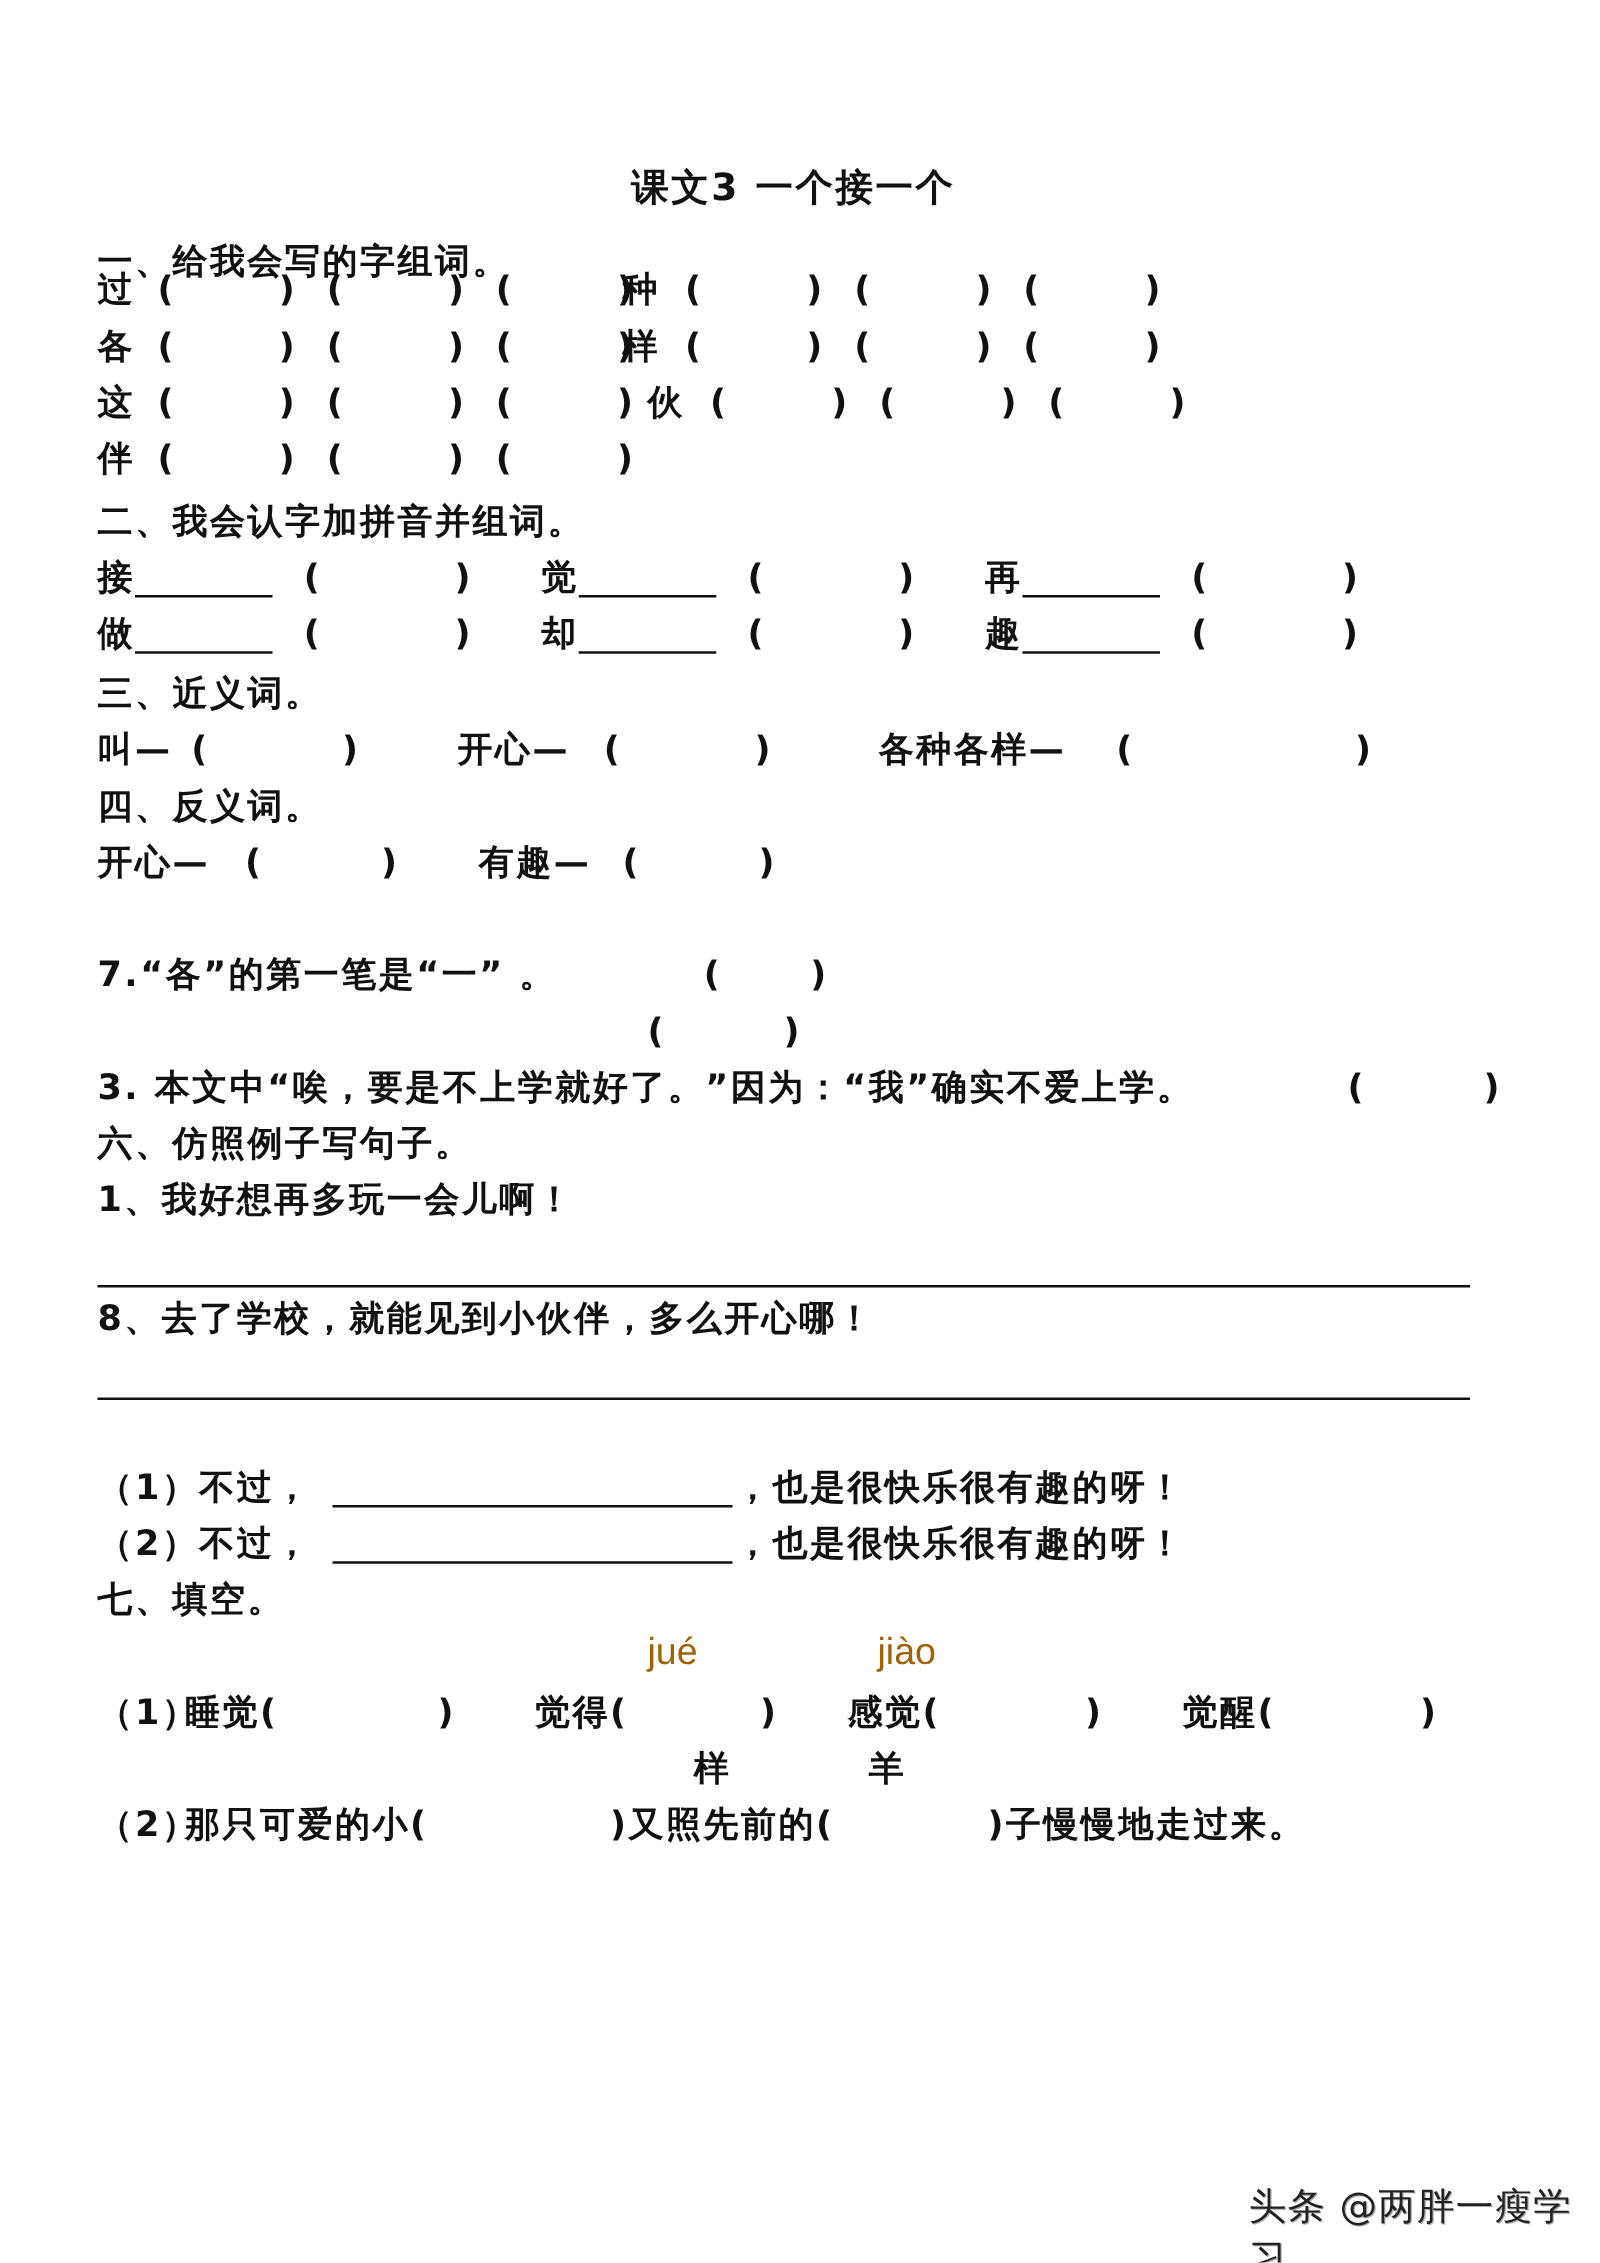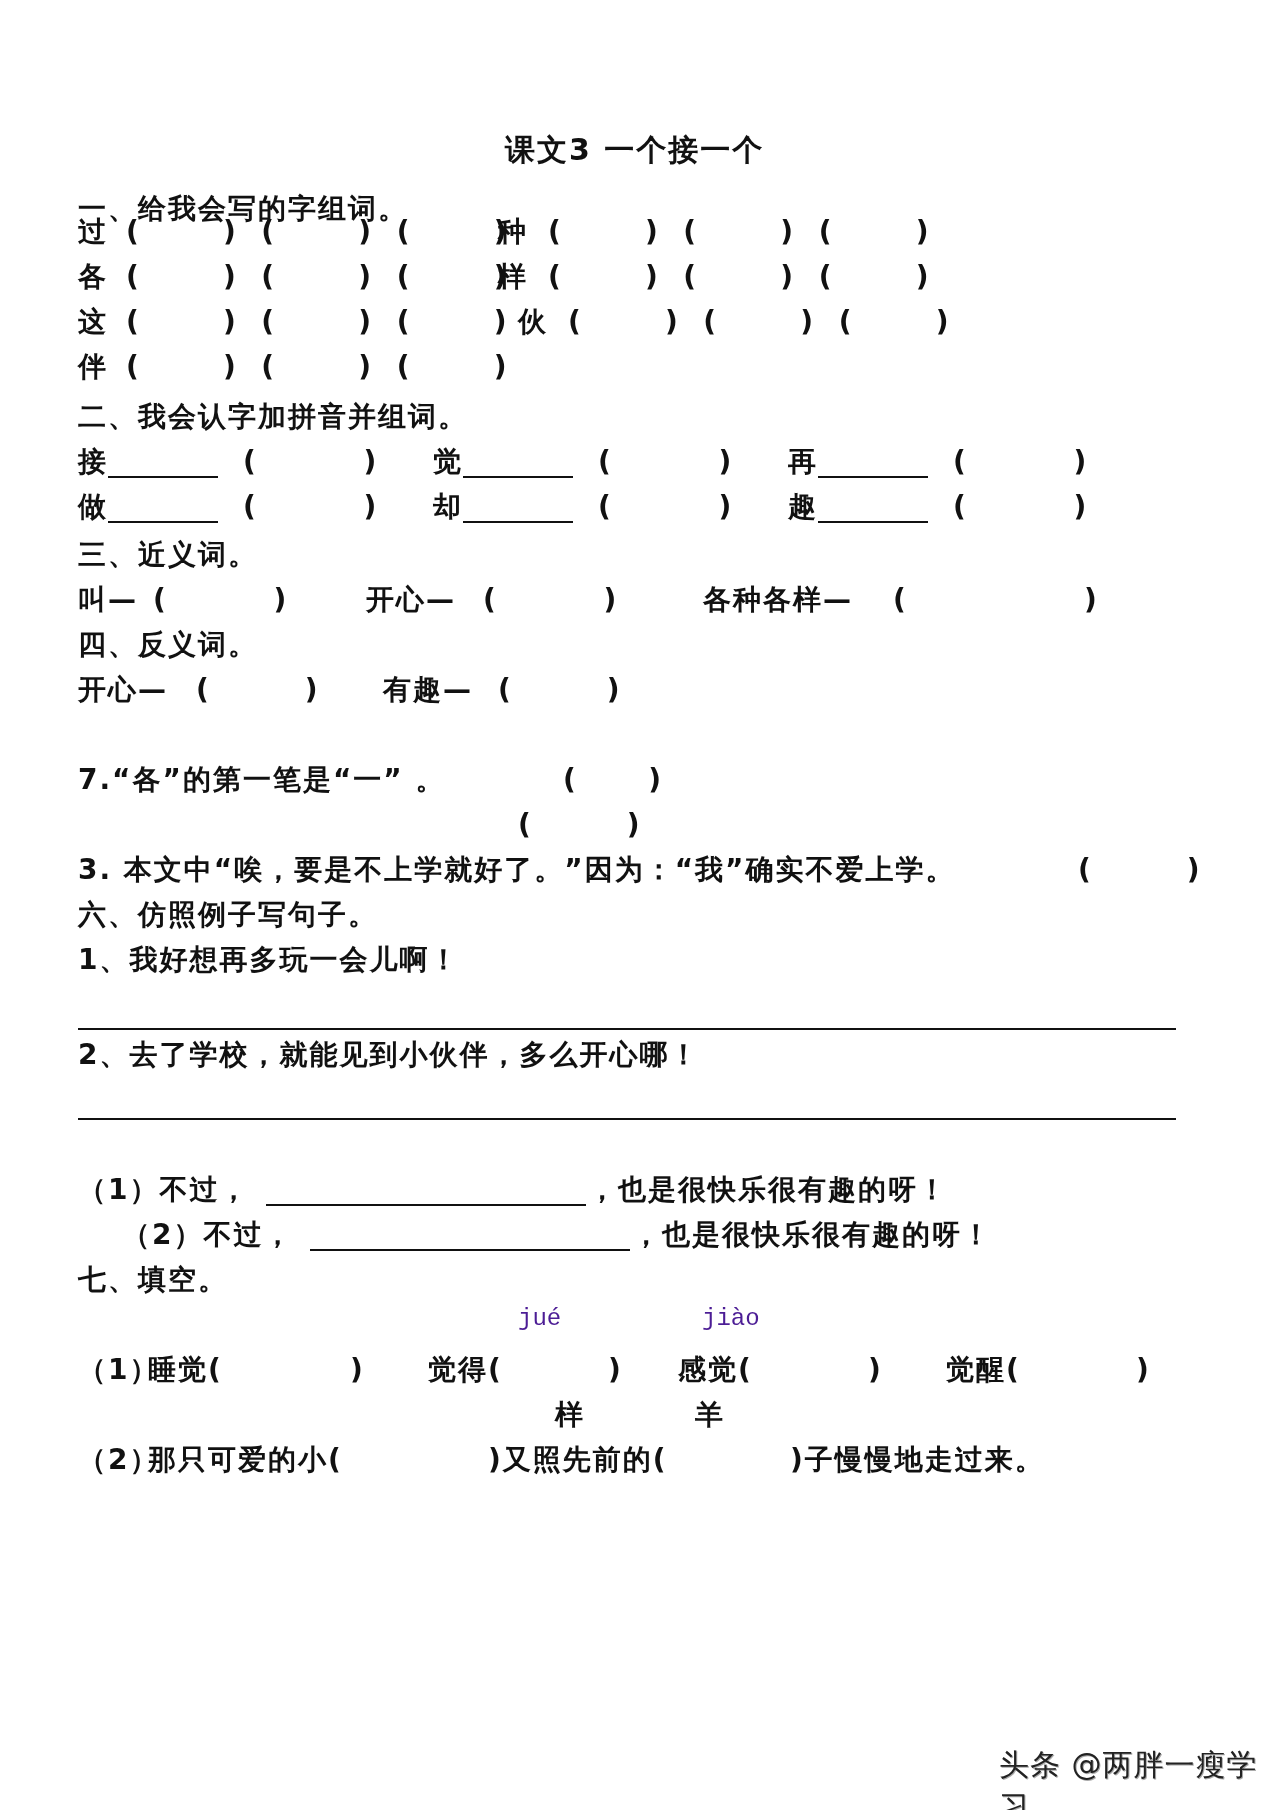--- a/index.html
+++ b/index.html
@@ -7,21 +7,21 @@
     width: 1280px; height: 1810px; background: #ffffff;
     font-family: "DejaVu Sans", "Liberation Sans", sans-serif;
     color: #111; position: relative; overflow: hidden;
   }
   .page { position: absolute; left: 0; top: 0; width: 1280px; height: 1810px; }
   .line { position: absolute; left: 78px; font-size: 28px; font-weight: bold; white-space: nowrap; letter-spacing: 2px; line-height: 40px; }
   .title { position: absolute; left: 505px; top: 130px; font-size: 30px; font-weight: bold; letter-spacing: 2px; }
   .uline { display: inline-block; border-bottom: 2px solid #111; vertical-align: bottom; height: 34px; }
   .hr { position: absolute; left: 78px; width: 1098px; border-top: 2px solid #111; }
   .seg { position: absolute; white-space: nowrap; }
-  .pinyin { position: absolute; font-size: 24px; font-family: Liberation Mono, monospace; font-weight: normal; color:#4c1d95; }
+  .pinyin { position: absolute; font-size: 30px; font-family: Liberation Sans, sans-serif; font-weight: normal; color:#a16207; }
   .watermark { position: absolute; left: 952px; top: 1745px; font-size: 30px; color: #222; letter-spacing: 1px; text-shadow: 1px 1px 0 #aaa; margin-left: 47px; }
 </style>
 </head>
 <body>
 
 <div class="page">
 
   <div class="title">课文3 一个接一个</div>
 
   <div class="line" style="top:189px">一、给我会写的字组词。</div>
@@ -99,28 +99,28 @@
     <span class="seg" style="left:440px">(&nbsp;&nbsp;&nbsp;&nbsp;&nbsp;&nbsp;&nbsp;&nbsp;)</span>
   </div>
   <div class="line" style="top:850px; width:1120px; height:40px;">
     <span class="seg" style="left:0">3. 本文中“唉，要是不上学就好了。”因为：“我”确实不爱上学。</span>
     <span class="seg" style="left:1000px">(&nbsp;&nbsp;&nbsp;&nbsp;&nbsp;&nbsp;&nbsp;&nbsp;)</span>
   </div>
 
   <div class="line" style="top:895px">六、仿照例子写句子。</div>
   <div class="line" style="top:940px">1、我好想再多玩一会儿啊！</div>
   <div class="hr" style="top:1028px"></div>
-  <div class="line" style="top:1035px">2、去了学校，就能见到小伙伴，多么开心哪！</div>
+  <div class="line" style="top:1035px">8、去了学校，就能见到小伙伴，多么开心哪！</div>
   <div class="hr" style="top:1118px"></div>
   <div class="line" style="top:1170px; width:1100px; height:40px;">
     <span class="seg" style="left:0">（1）不过，</span>
     <span class="seg uline" style="left:188px; width:320px;"></span>
     <span class="seg" style="left:510px">，也是很快乐很有趣的呀！</span>
   </div>
-  <div class="line" style="top:1215px; width:1100px; height:40px;margin-left:44px;">
+  <div class="line" style="top:1215px; width:1100px; height:40px;">
     <span class="seg" style="left:0">（2）不过，</span>
     <span class="seg uline" style="left:188px; width:320px;"></span>
     <span class="seg" style="left:510px">，也是很快乐很有趣的呀！</span>
   </div>
 
   <div class="line" style="top:1260px">七、填空。</div>
   <div class="pinyin" style="left:518px; top:1305px">jué</div>
   <div class="pinyin" style="left:702px; top:1305px">jiào</div>
   <div class="line" style="top:1350px; width:1100px; height:40px;">
     <span class="seg" style="left:0">（1）</span>

